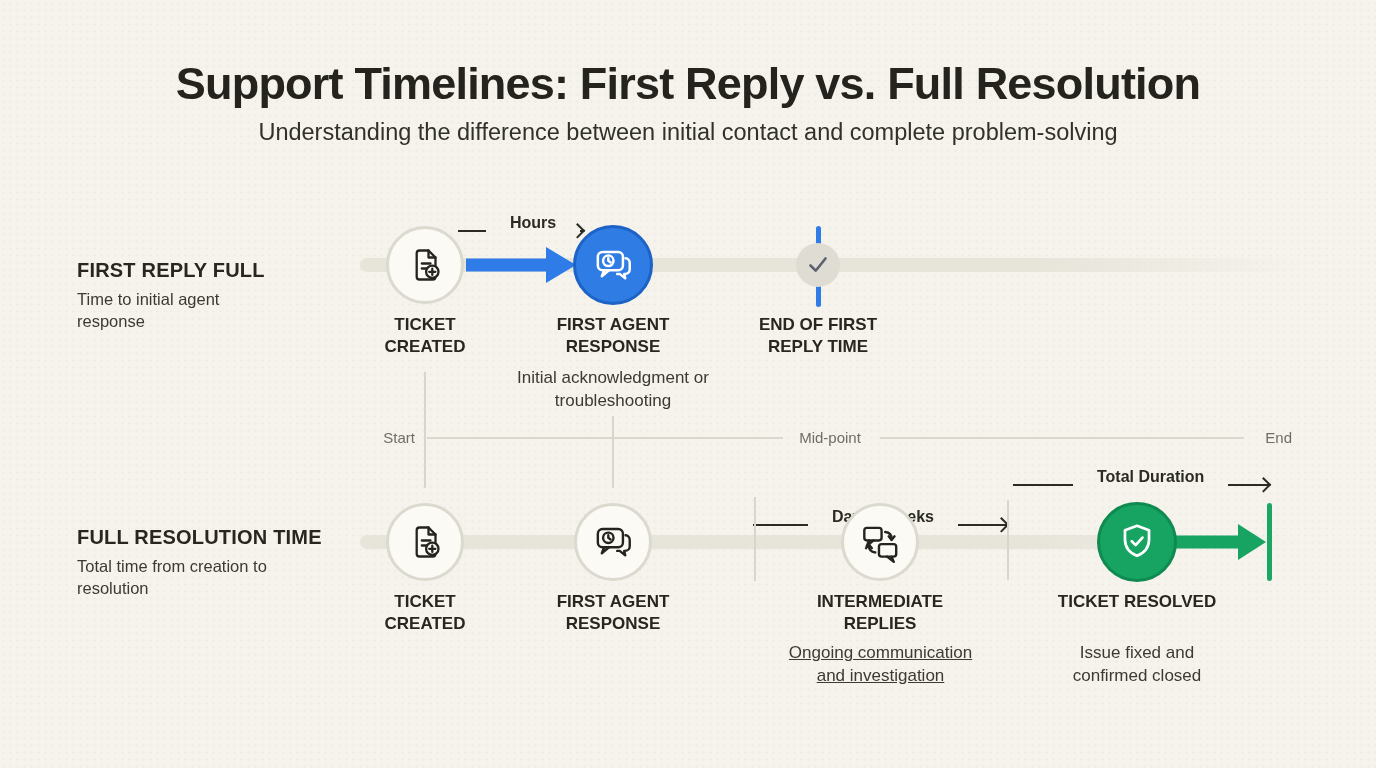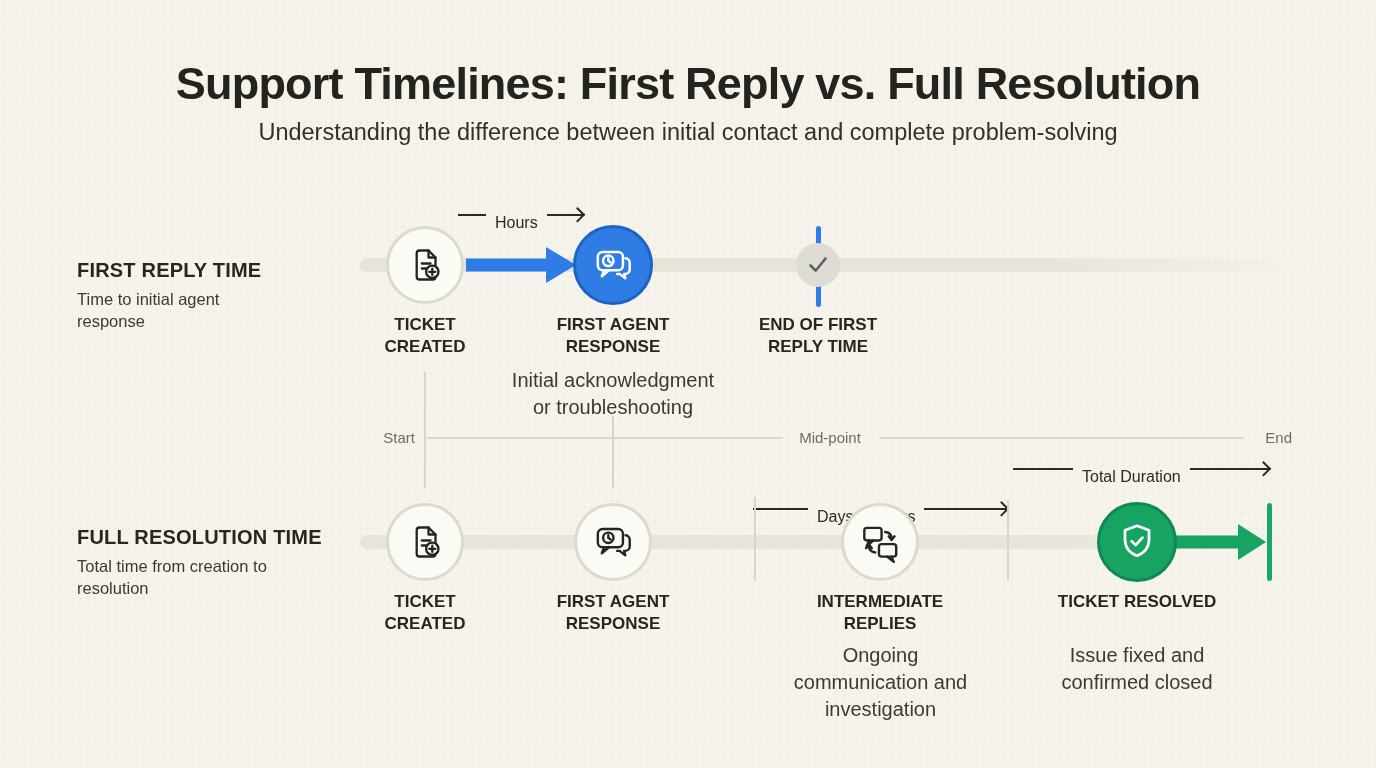--- a/index.html
+++ b/index.html
@@ -30,49 +30,49 @@
 
   
   .node { border-radius:50%; display:flex; align-items:center; justify-content:center; z-index:3; }
   .node.outline { width:78px; height:78px; background:#fbfaf4; border:3px solid #dcd9cf; }
   .node.blue    { width:80px; height:80px; background:#2e7ce4; border:3px solid #1d63c6; }
   .node.green   { width:80px; height:80px; background:#17a362; border:3px solid #0f8a50; }
   .marker-circle { width:44px; height:44px; border-radius:50%; background:#dfdcd3;
     display:flex; align-items:center; justify-content:center; z-index:3; }
 
   .node-label { font-size:17px; font-weight:700; line-height:1.3; text-align:center; color:#28261f; z-index:4; }
-  .node-sub { font-size:20px; line-height:1.35; text-align:center; color:#3c3a32; z-index:4; }
+  .node-sub { font-size:17px; line-height:1.35; text-align:center; color:#3c3a32; z-index:4; }
 
   
   .axis-seg { height:2px; background:#dbd8cd; }
   .axis-text { font-size:15px; color:#6f6d65; }
   .vline { width:2px; background:#d8d5ca; z-index:1; }
   .marker-line-blue { width:5px; border-radius:3px; background:#2f7ce8; z-index:2; }
   .marker-line-green { width:5px; border-radius:3px; background:#1ba666; z-index:4; }
 
   
-  .dur { display:flex; align-items:flex-start; gap:9px; font-size:16px; color:#2b2a24; white-space:nowrap; }
+  .dur { display:flex; align-items:flex-end; gap:24px; font-size:16px; color:#2b2a24; white-space:nowrap;font-weight:bold; }
   .dur .dash { height:2px; background:#2b2a24; }
   .dur .arrowline { position:relative; height:2px; background:#2b2a24; }
   .dur .arrowline::after { content:""; position:absolute; right:1px; top:50%;
     width:9px; height:9px; border-top:2px solid #2b2a24; border-right:2px solid #2b2a24;
     transform:translateY(-52%) rotate(45deg); }
 
   svg { display:block; }
   .z2 { z-index:2; }
 </style>
 </head>
 <body>
 
 <div class="canvas">
 
   <div class="abs subtitle">Understanding the difference between initial contact and complete problem-solving</div>
   <div class="abs title">Support Timelines: First Reply vs. Full Resolution</div>
 
-  <div class="abs side-heading" style="left:77px; top:259px;">FIRST REPLY TIME</div>
+  <div class="abs side-heading" style="left:77px; top:259px;">FIRST REPLY FULL</div>
   <div class="abs side-desc" style="left:77px; top:288px; width:175px;">Time to initial agent response</div>
 
   <div class="abs track" style="left:360px; top:258px; width:938px;"></div>
 
   <div class="abs marker-line-blue" style="left:816px; top:226px; height:81px;"></div>
 
   <div class="abs dur" style="left:458px; top:214px; width:126px;">
     <span class="dash" style="flex:0 0 28px;"></span>
     <span>Hours</span>
     <span class="arrowline" style="flex:1;"></span>
@@ -216,17 +216,17 @@
           <path d="M22 6.5 L33.5 10.7 V19.5 C33.5 27.2 29 32.3 22 35.2 C15 32.3 10.5 27.2 10.5 19.5 V10.7 Z"></path>
           <path d="M17 21.3 l3.7 3.7 6.5 -7.2"></path>
         </g>
       </svg>
     </span>
   </div>
 
   <div class="abs node-label" style="left:360px; top:591px; width:130px;">TICKET CREATED</div>
   <div class="abs node-label" style="left:533px; top:591px; width:160px;">FIRST AGENT RESPONSE</div>
   <div class="abs node-label" style="left:795px; top:591px; width:170px;text-align:center;">INTERMEDIATE REPLIES</div>
-  <div class="abs node-sub" style="left:778px; top:642px; width:205px;">Ongoing communication and investigation</div>
+  <div class="abs node-sub" style="left:778px; top:642px; width:205px;text-decoration:underline;">Ongoing communication and investigation</div>
   <div class="abs node-label" style="left:1057px; top:591px; width:160px;">TICKET RESOLVED</div>
   <div class="abs node-sub" style="left:1052px; top:642px; width:170px;">Issue fixed and confirmed closed</div>
 
 </div>
 
 </body></html>

